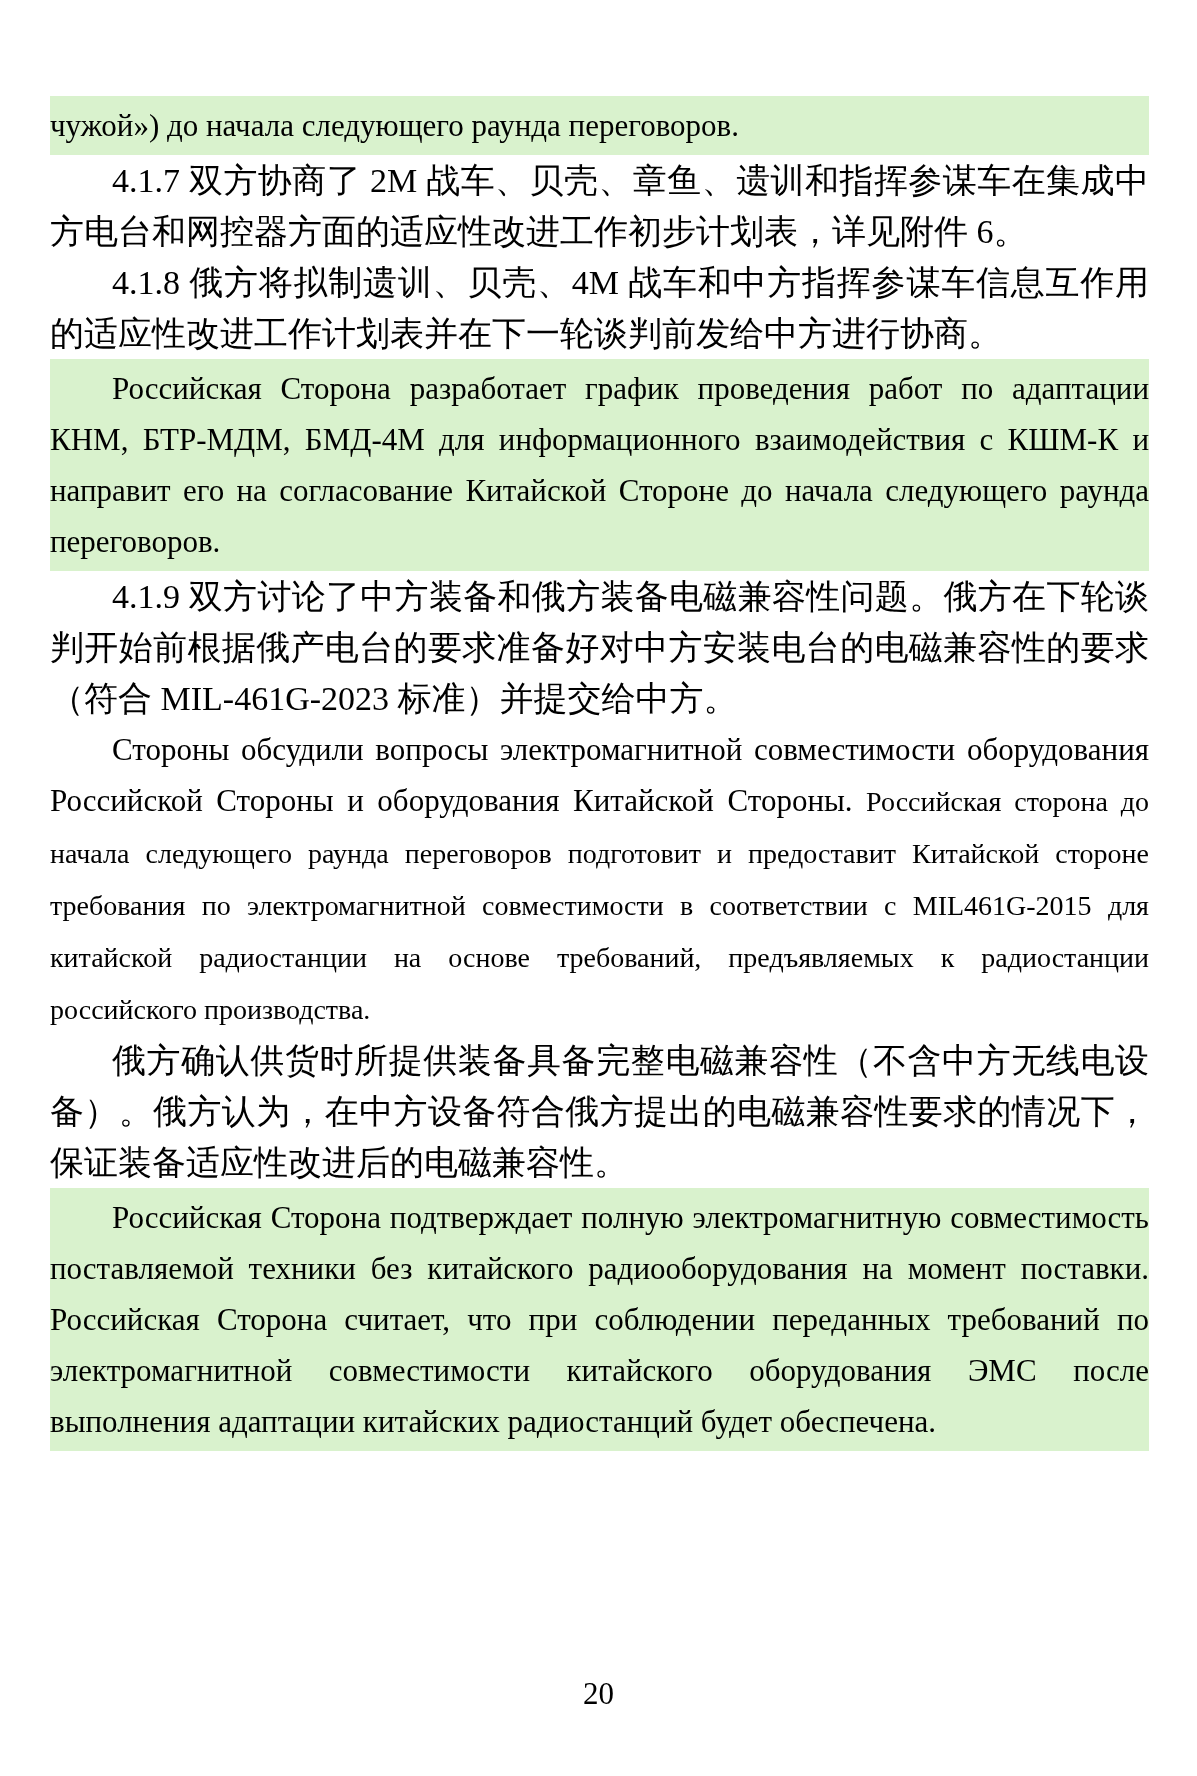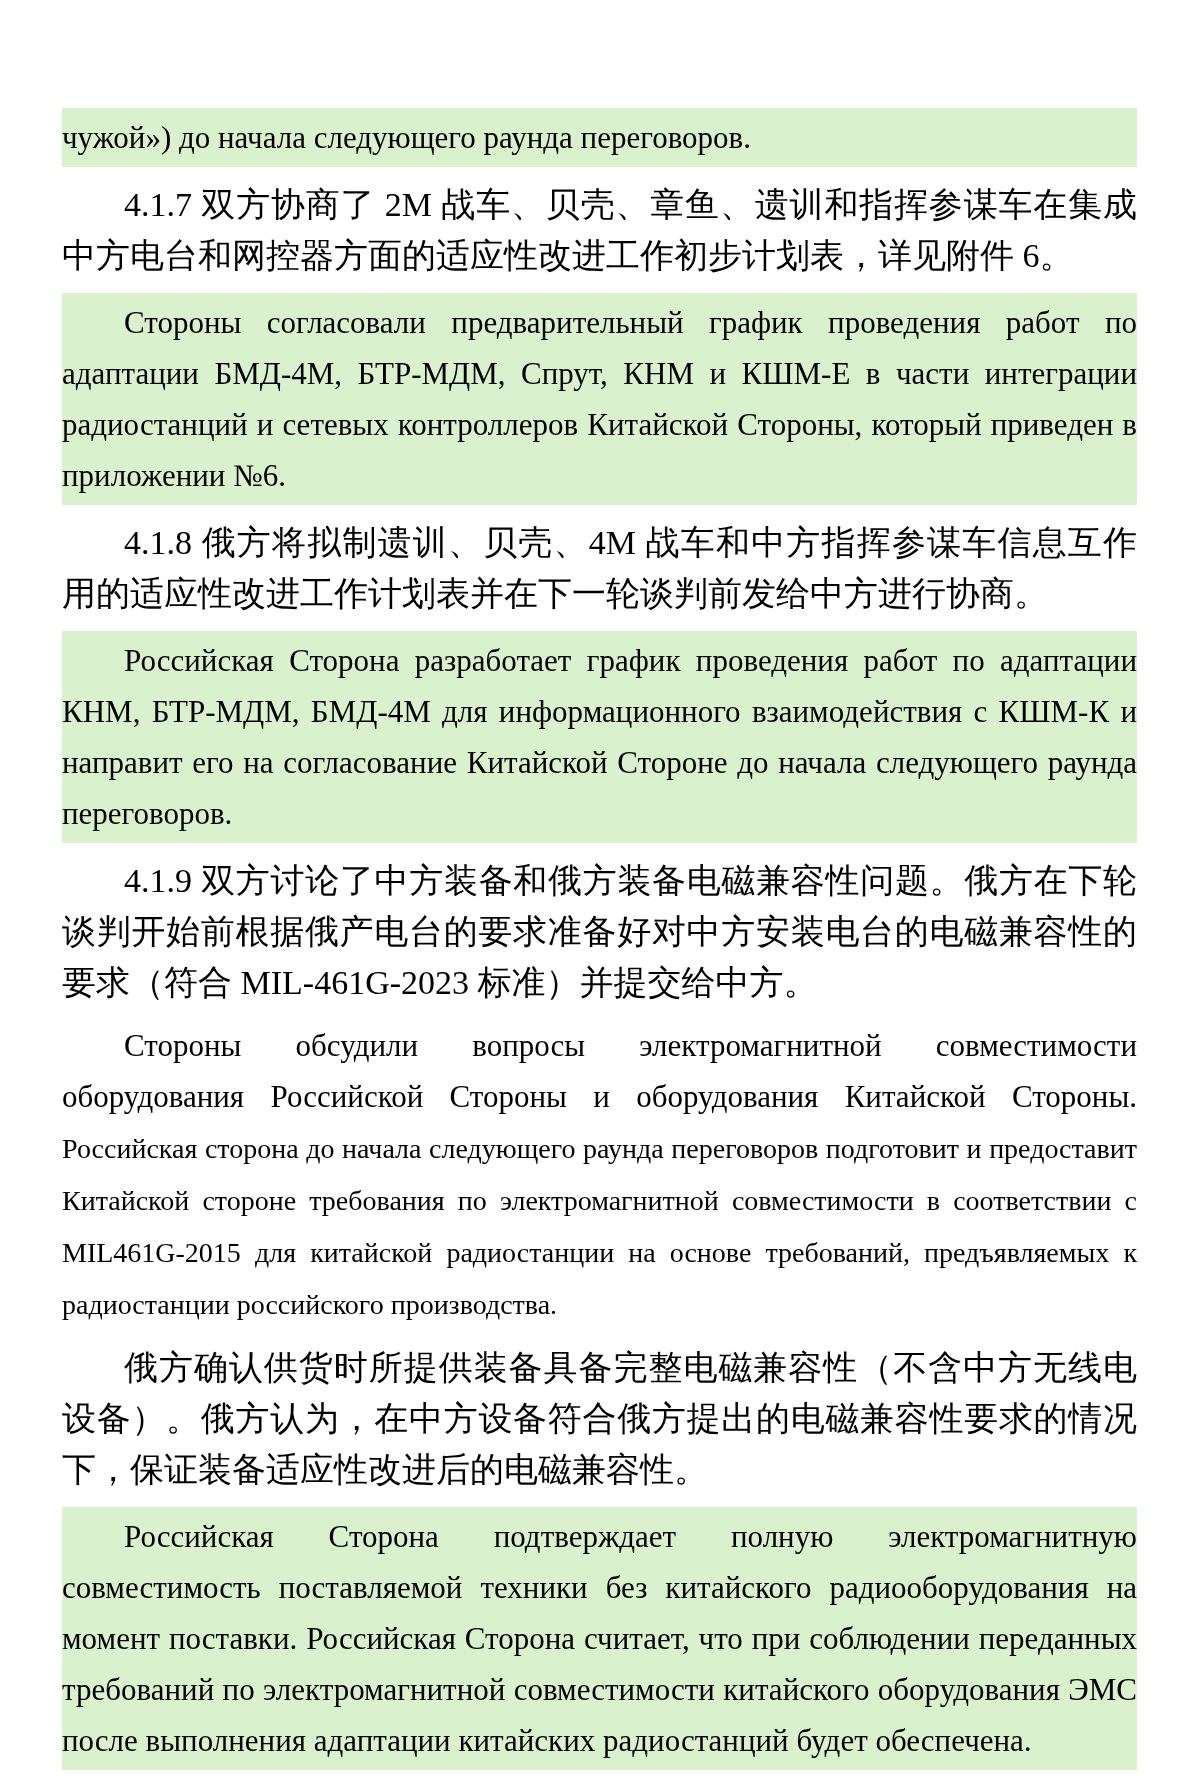--- a/index.html
+++ b/index.html
@@ -16,21 +16,21 @@
     font-family: "Liberation Serif", "DejaVu Serif", serif;
     color: #000000;
   }
   .content {
     position: absolute;
     top: 96px;
     left: 50px;
     width: 1099px;
   }
   .para {
-    margin: 12px;
+    margin: 0;
     text-align: justify;
     line-height: 51px;
   }
   .para.indent { text-indent: 62px; }
   .para.zh {
     font-size: 34px;
     font-family: "Liberation Serif", "DejaVu Serif", serif;
   }
   .para.ru { font-size: 31px; }
   .ru-small { font-size: 28px; }
@@ -51,32 +51,32 @@
 </head>
 <body>
 
 <div class="page">
   <div class="content">
 
     <p class="para ru hl">чужой») до начала следующего раунда переговоров.</p>
 
     <p class="para zh indent">4.1.7 双方协商了 2M 战车、贝壳、章鱼、遗训和指挥参谋车在集成中方电台和网控器方面的适应性改进工作初步计划表，详见附件 6。</p>
 
-    <p class="para ru hl indent">Стороны согласовали предварительный график проведения работ по адаптации БМД-4М, БТР-МДМ, Спрут, КНМ  и КШМ-Е в части интеграции радиостанций и сетевых контроллеров Китайской Стороны, который приведен в приложении №6.</p>
 
     <p class="para zh indent">4.1.8 俄方将拟制遗训、贝壳、4M 战车和中方指挥参谋车信息互作用的适应性改进工作计划表并在下一轮谈判前发给中方进行协商。</p>
 
     <p class="para ru hl indent">Российская Сторона разработает график проведения работ по адаптации КНМ, БТР-МДМ, БМД-4М для информационного взаимодействия с КШМ-К и направит его на согласование Китайской Стороне до начала следующего раунда переговоров.</p>
 
     <p class="para zh indent">4.1.9 双方讨论了中方装备和俄方装备电磁兼容性问题。俄方在下轮谈判开始前根据俄产电台的要求准备好对中方安装电台的电磁兼容性的要求（符合 MIL-461G-2023 标准）并提交给中方。</p>
 
     <p class="para ru indent">
       <span>Стороны обсудили вопросы электромагнитной совместимости оборудования Российской Стороны и оборудования Китайской Стороны. </span><span class="ru-small">Российская сторона до начала следующего раунда переговоров подготовит и предоставит Китайской стороне требования по электромагнитной совместимости в соответствии с MIL461G-2015 для китайской радиостанции на основе требований, предъявляемых к радиостанции российского производства.</span>
     </p>
 
     <p class="para zh indent">俄方确认供货时所提供装备具备完整电磁兼容性（不含中方无线电设备）。俄方认为，在中方设备符合俄方提出的电磁兼容性要求的情况下，保证装备适应性改进后的电磁兼容性。</p>
 
     <p class="para ru hl indent">Российская Сторона подтверждает полную электромагнитную совместимость поставляемой техники без китайского радиооборудования на момент поставки. Российская Сторона считает, что при соблюдении переданных требований по электромагнитной совместимости китайского оборудования ЭМС после выполнения адаптации китайских радиостанций будет обеспечена.</p>
 
 
   </div>
 
+  <div class="page-number">20</div>
 </div>
 
 </body></html>

